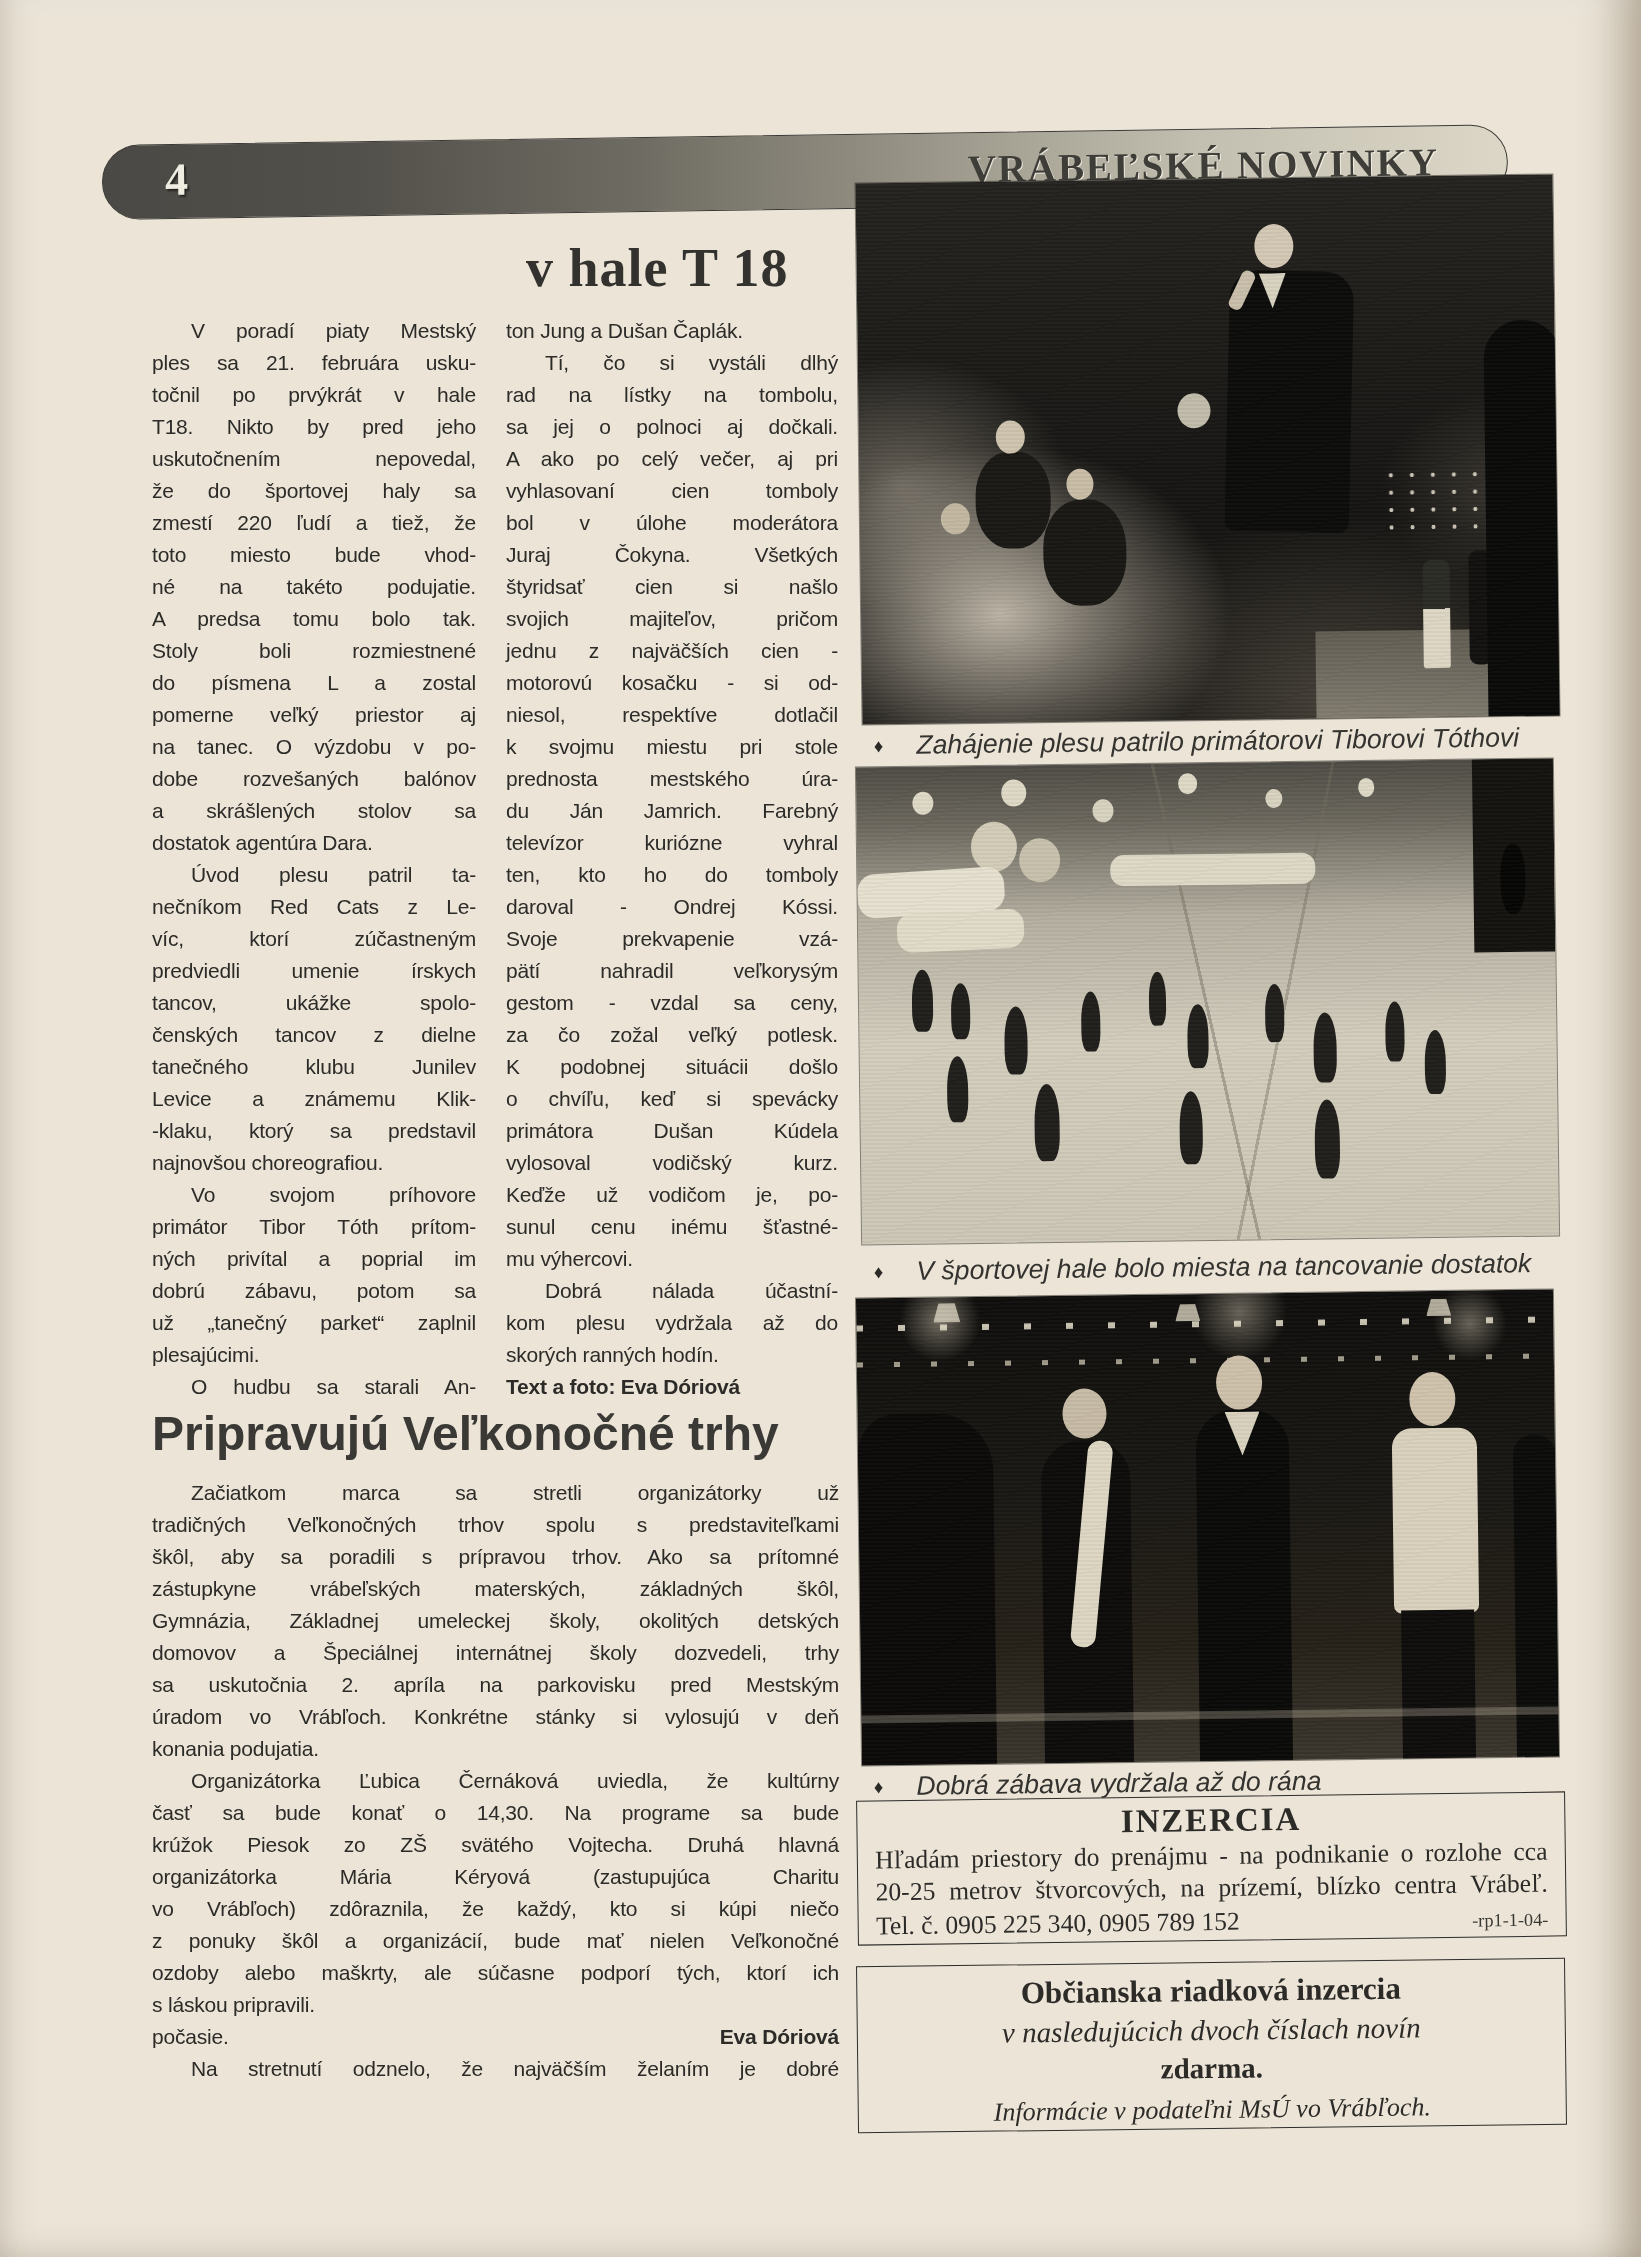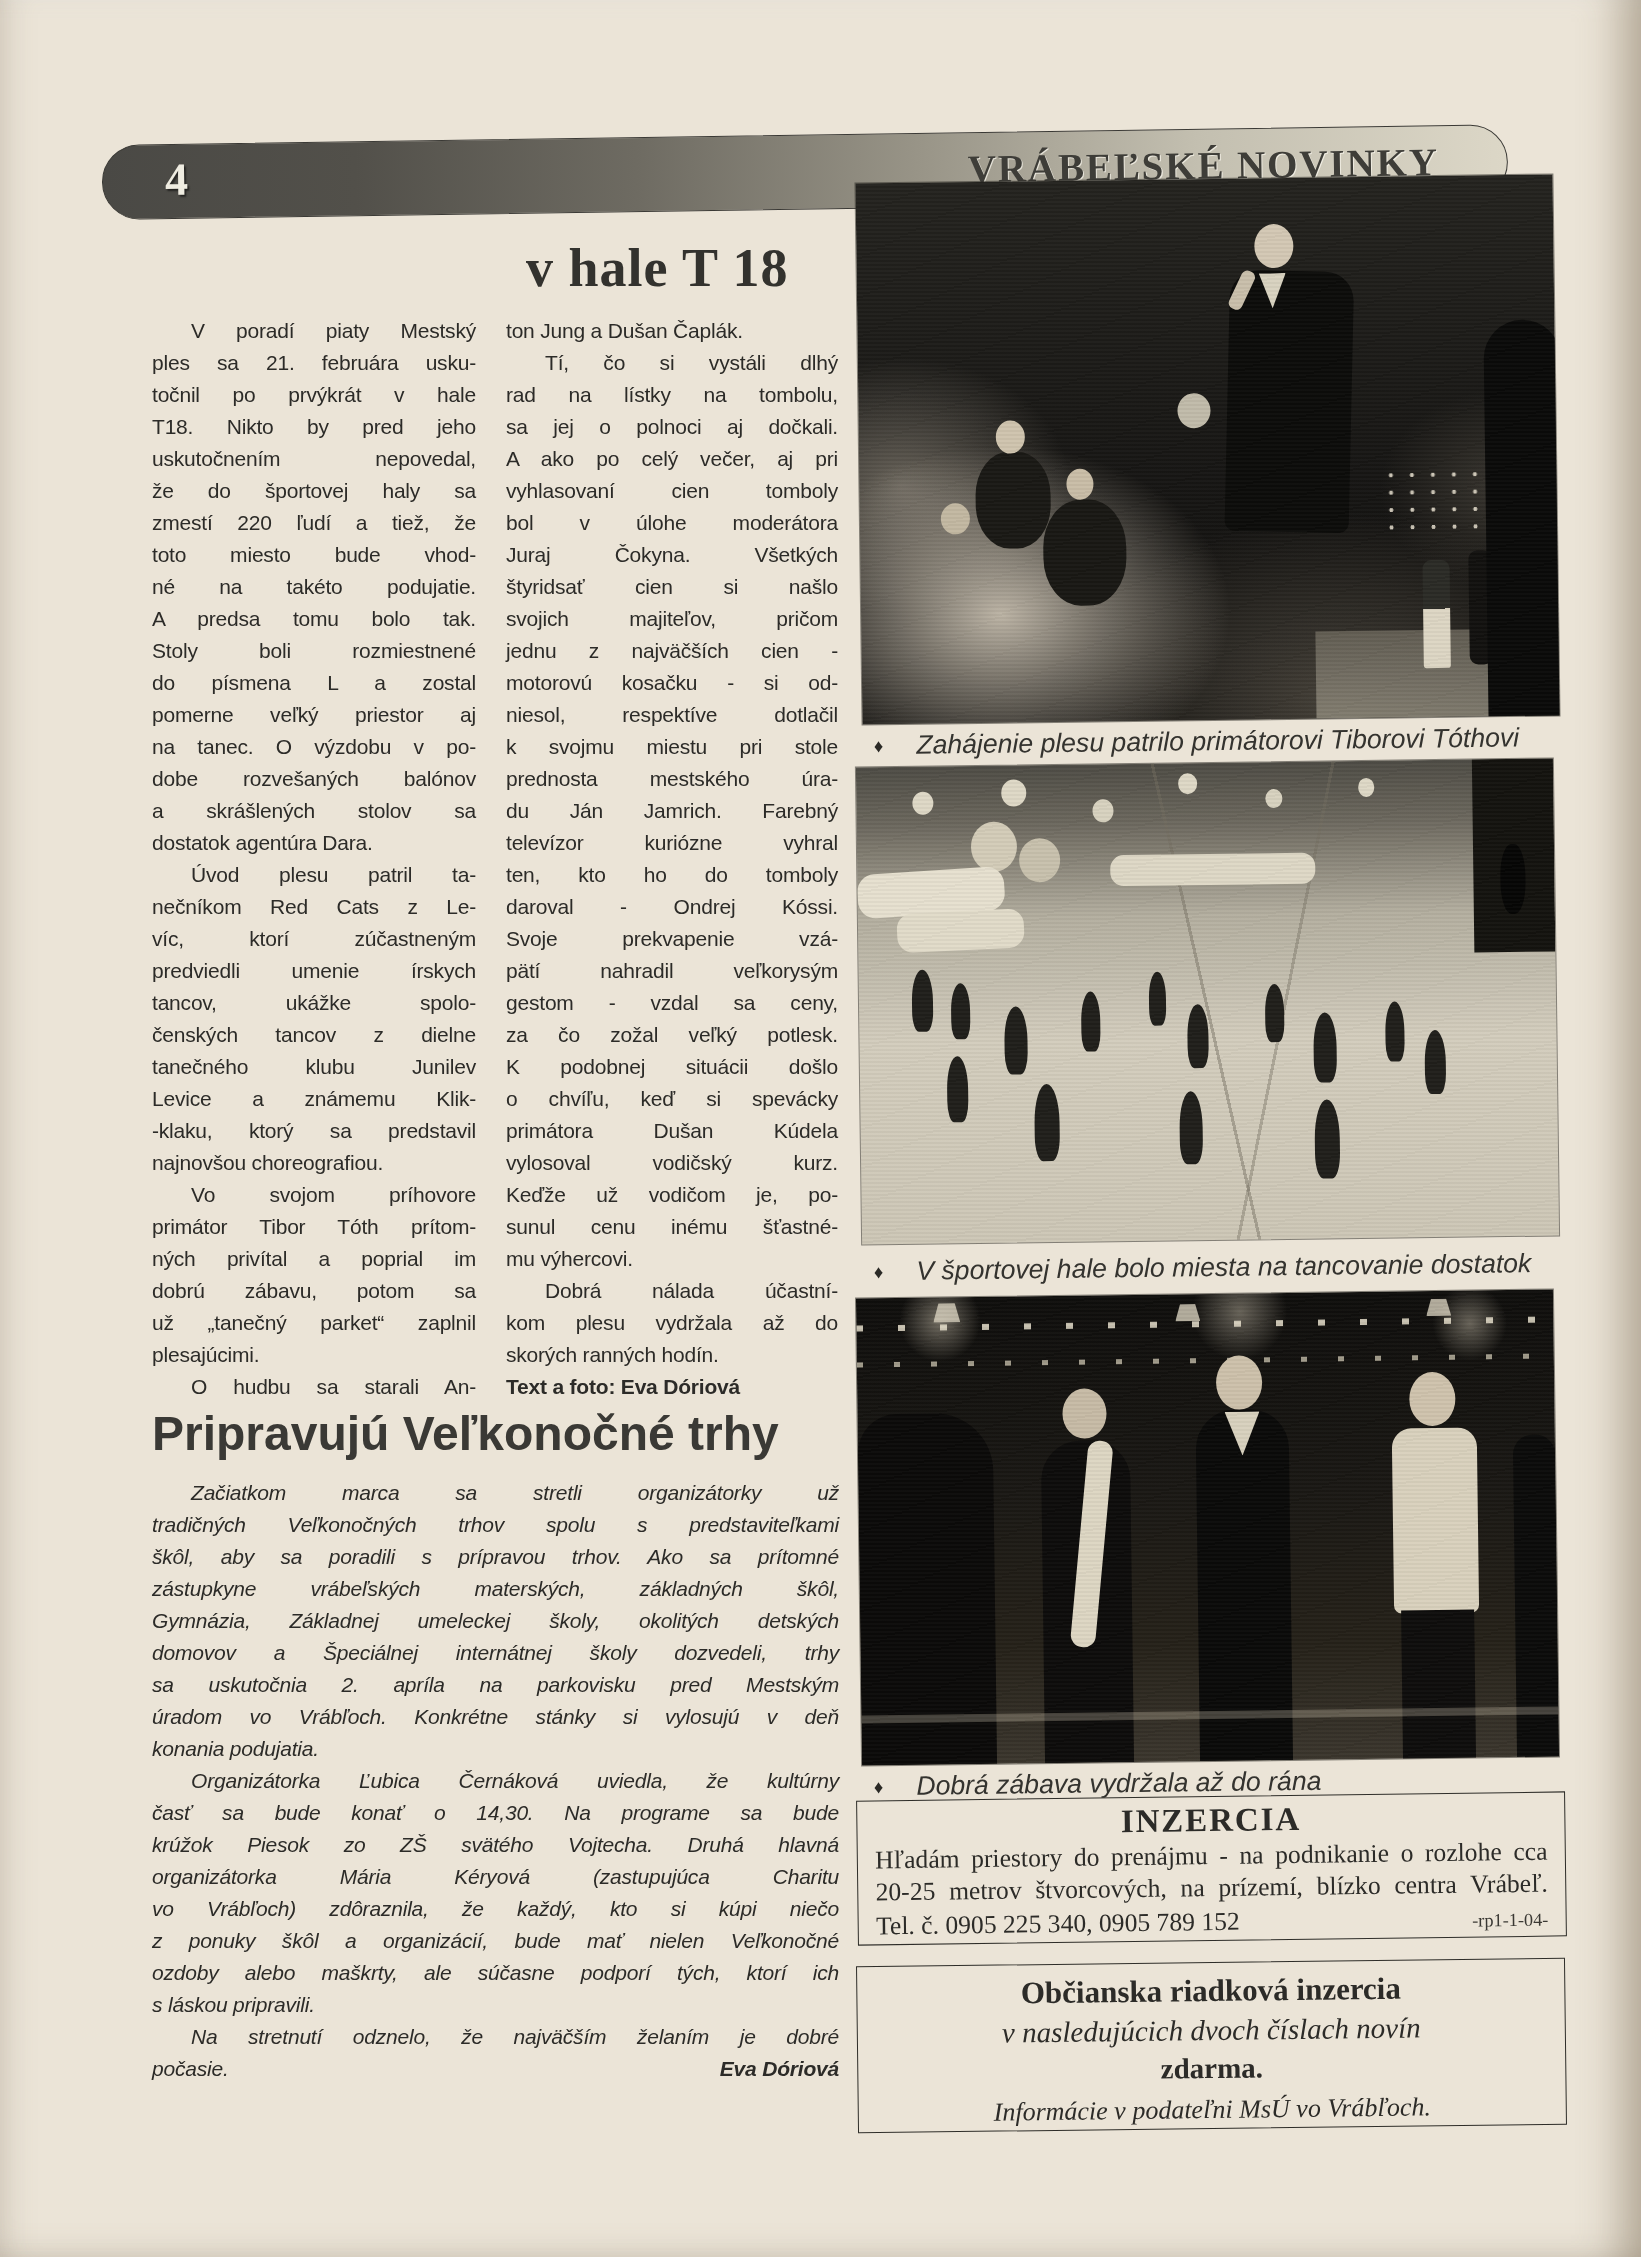--- a/index.html
+++ b/index.html
@@ -20,21 +20,21 @@
        font-size:39px;letter-spacing:1.9px;color:#3e3d38;text-shadow:1px 1px 0 rgba(250,247,238,.75);}
   
   .hl1{position:absolute;top:241px;font-family:"Liberation Serif",serif;font-weight:bold;
        font-size:54px;color:#33322e;letter-spacing:1px;line-height:1;}
   #h1a{left:152px;} #h1b{left:526px;}
   #h2{position:absolute;left:152px;top:1410px;font-weight:bold;font-size:48px;color:#3a3935;line-height:1;}
   
   .col{position:absolute;font-size:21px;}
   #col1{left:152px;top:315px;width:324px;line-height:32px;}
   #col2{left:506px;top:315px;width:332px;line-height:32px;}
-  #art2-body{left:152px;top:1477px;width:687px;line-height:32px;font-style:italic;}
+  #art2-body{left:152px;top:1477px;width:687px;line-height:32px;}
   .ln{text-align:justify;text-align-last:justify;position:relative;letter-spacing:-0.2px;white-space:normal;}
   .ln.in{text-indent:39px;}
   .ln.end{text-align-last:left;}
   .ln.b{font-weight:bold;}
   .rpart{position:absolute;right:0;top:0;font-weight:bold;}
   
   .photo{position:absolute;left:859px;width:697px;overflow:hidden;transform:rotate(-.75deg);
          outline:1px solid rgba(45,43,38,.55);}
   .photo::after{content:"";position:absolute;inset:0;
          background:repeating-linear-gradient(0deg,rgba(255,255,255,.025) 0 1.9px,rgba(0,0,0,.035) 1.9px 3.9px);}
@@ -169,22 +169,22 @@
       <div class="ln">úradom vo Vrábľoch. Konkrétne stánky si vylosujú v deň</div>
       <div class="ln end">konania podujatia.</div>
       <div class="ln in">Organizátorka Ľubica Černáková uviedla, že kultúrny</div>
       <div class="ln">časť sa bude konať o 14,30. Na programe sa bude</div>
       <div class="ln">krúžok Piesok zo ZŠ svätého Vojtecha. Druhá hlavná</div>
       <div class="ln">organizátorka Mária Kéryová (zastupujúca Charitu</div>
       <div class="ln">vo Vrábľoch) zdôraznila, že každý, kto si kúpi niečo</div>
       <div class="ln">z ponuky škôl a organizácií, bude mať nielen Veľkonočné</div>
       <div class="ln">ozdoby alebo maškrty, ale súčasne podporí tých, ktorí ich</div>
       <div class="ln end">s láskou pripravili.</div>
+      <div class="ln end">počasie.<span class="rpart">Eva Dóriová</span></div>
       <div class="ln in">Na stretnutí odznelo, že najväčším želaním je dobré</div>
-      <div class="ln end">počasie.<span class="rpart">Eva Dóriová</span></div>
     </div>
 
   <div class="photo" id="photo1">
     <div style="position:absolute;left:116px;top:270px;width:75px;height:97px;background:#1a1915;border-radius:45%;"></div>
     <div style="position:absolute;left:137px;top:239px;width:29px;height:33px;background:#cfc4ae;border-radius:50%;"></div>
     <div style="position:absolute;left:183px;top:319px;width:83px;height:106px;background:#191814;border-radius:45%;"></div>
     <div style="position:absolute;left:207px;top:288px;width:27px;height:31px;background:#c9bda7;border-radius:50%;"></div>
     <div style="position:absolute;left:81px;top:321px;width:29px;height:31px;background:#c3b8a2;border-radius:50%;"></div>
     <div style="position:absolute;left:319px;top:214px;width:33px;height:35px;background:#d4cdba;border-radius:50%;opacity:.9;"></div>
     <div style="position:absolute;left:369px;top:93px;width:124px;height:261px;background:#0c0c0a;border-radius:29px 29px 9.7px 9.7px;transform:rotate(2deg);"></div>

